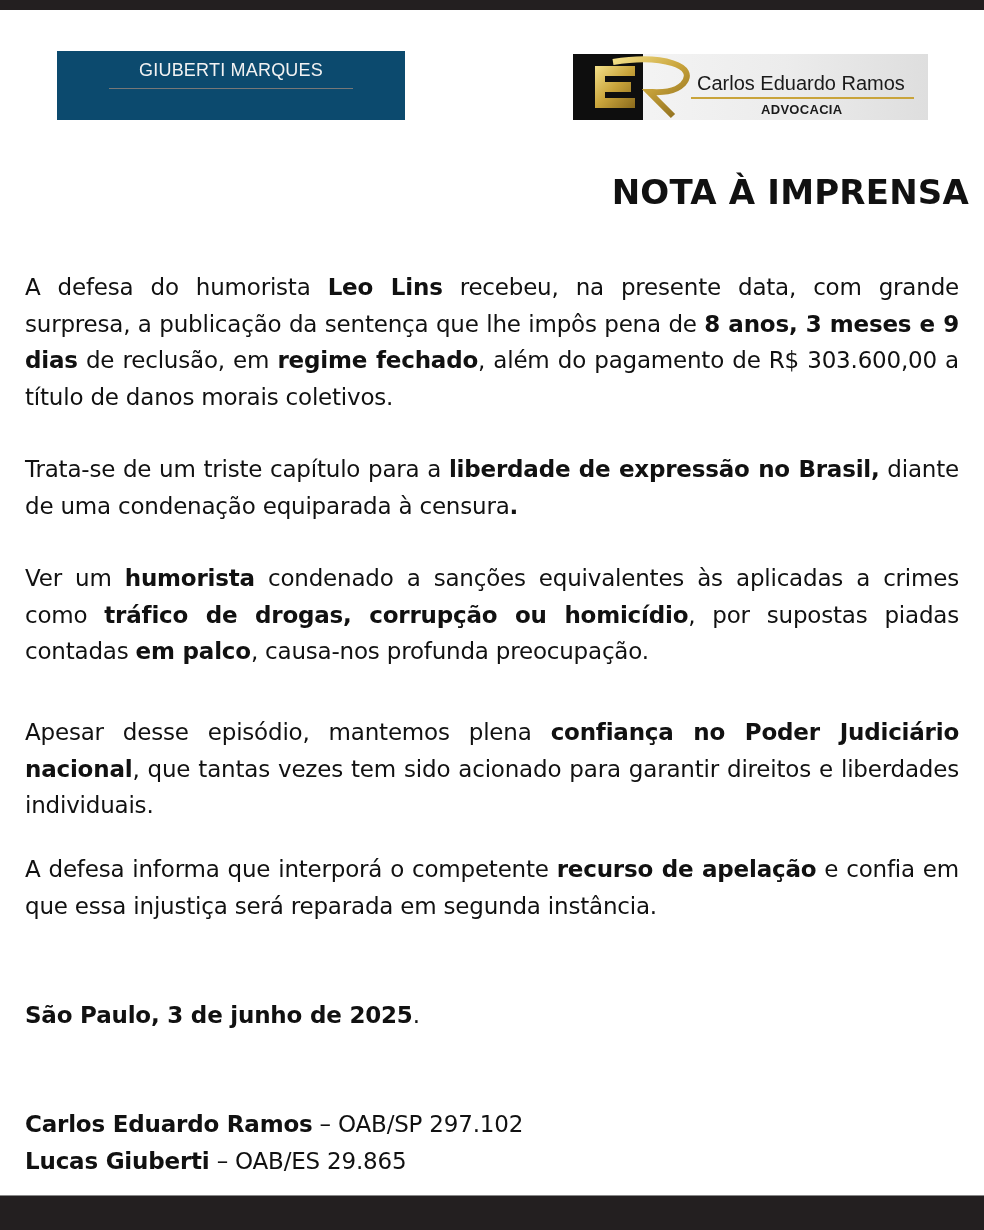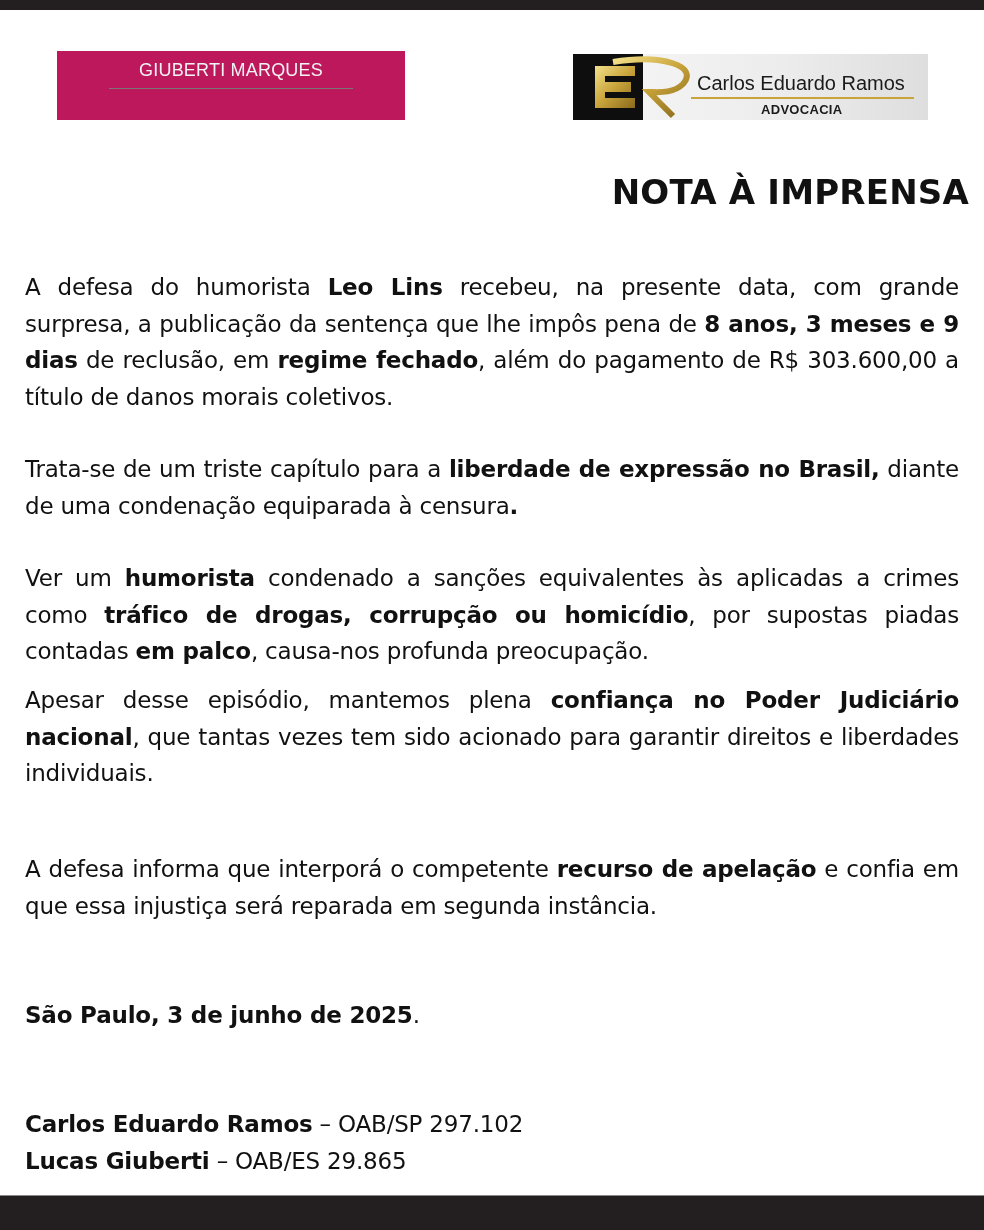--- a/index.html
+++ b/index.html
@@ -6,21 +6,21 @@
   body {
     width: 984px; height: 1230px; position: relative; overflow: hidden;
     background: #ffffff; color: #111111;
     font-family: "DejaVu Sans", "Liberation Sans", sans-serif;
   }
   .bar-top { position: absolute; left: 0; top: 0; width: 984px; height: 10px; background: #231f20; }
   .bar-bottom { position: absolute; left: 0; top: 1195px; width: 984px; height: 35px; background: #231f20; border-top: 1px solid #888; }
 
   .logo-left {
     position: absolute; left: 57px; top: 51px; width: 348px; height: 69px;
-    background: #be185d; color: #f2f2f2; text-align: center;
+    background: #0c4a6e; color: #f2f2f2; text-align: center;
     font-family: "Liberation Sans", sans-serif;
   }
   .logo-left .l1 { position: absolute; left: 0; right: 0; top: 9px; font-size: 18px; letter-spacing: 0.2px; }
   .logo-left .rule { position: absolute; left: 52px; right: 52px; top: 37px; height: 1px; background: #777; }
   .logo-left .l2 { position: absolute; left: 0; right: 0; top: 40px; font-size: 18px; letter-spacing: 0.2px; }
 
   .logo-right {
     position: absolute; left: 573px; top: 54px; width: 355px; height: 66px;
     background: linear-gradient(90deg, #f7f7f7 0%, #ececec 60%, #dedede 100%);
     font-family: "Liberation Sans", sans-serif;
@@ -38,21 +38,21 @@
   }
 
   .body-text {
     position: absolute; left: 25px; width: 934px;
     font-size: 23px; line-height: 36.5px; text-align: justify; letter-spacing: -0.2px;
   }
   .body-text b { font-weight: bold; }
   .p1 { top: 269px; }
   .p2 { top: 451px; }
   .p3 { top: 560px; }
-  .p4 { top: 682px; }
+  .p4 { top: 714px; }
   .p5 { top: 851px; }
   .p-date { top: 997px; text-align: left; }
   .p-sign { top: 1106px; text-align: left; }
 </style>
 </head>
 <body>
 
 <div class="bar-top"></div>
 
 <div class="logo-left">

